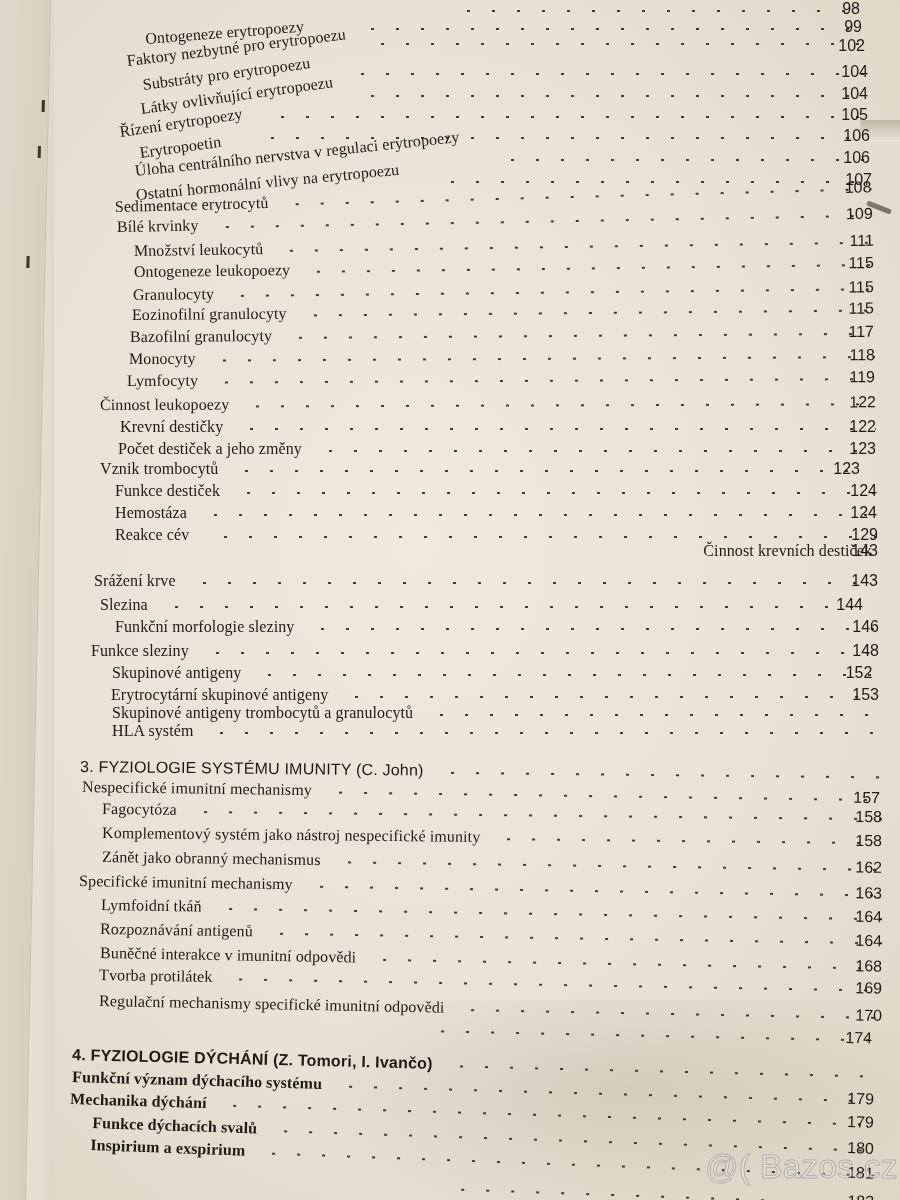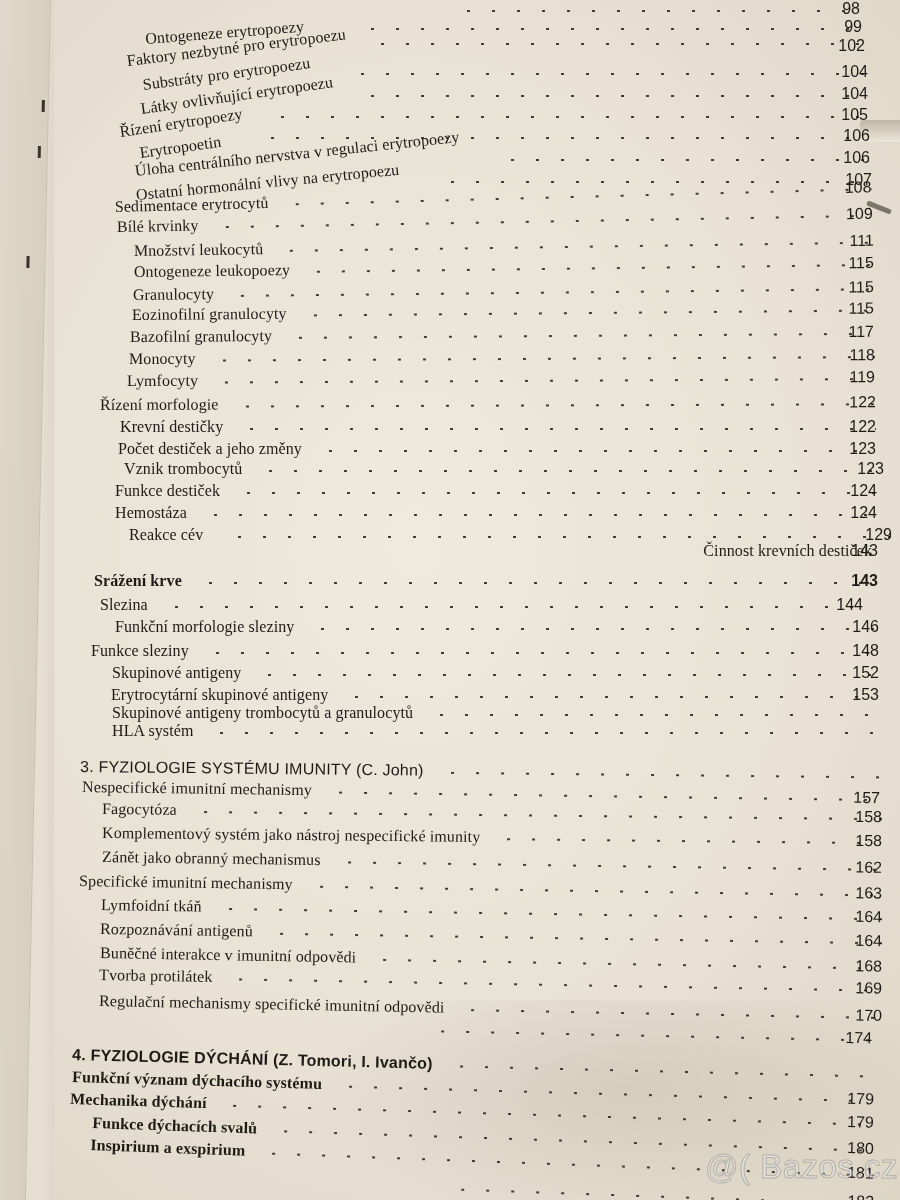--- a/index.html
+++ b/index.html
@@ -219,60 +219,60 @@
     <span class="toc-title">Monocyty</span>
       <span class="toc-leader"></span>
       <span class="toc-page" style="right:0;">118</span>
   </div>
   <div class="toc-line" style="left:127px;top:366px;width:748px;transform:rotate(-0.3deg);">
     <span class="toc-title">Lymfocyty</span>
       <span class="toc-leader"></span>
       <span class="toc-page" style="right:0;">119</span>
   </div>
   <div class="toc-line" style="left:100px;top:390px;width:776px;transform:rotate(-0.2deg);">
-    <span class="toc-title">Řízení morfologie</span>
+    <span class="toc-title">Činnost leukopoezy</span>
       <span class="toc-leader"></span>
       <span class="toc-page" style="right:0;">122</span>
   </div>
   <div class="toc-line" style="left:120px;top:412px;width:756px;">
     <span class="toc-title">Krevní destičky</span>
       <span class="toc-leader"></span>
       <span class="toc-page" style="right:0;">122</span>
   </div>
   <div class="toc-line" style="left:118px;top:434px;width:758px;">
     <span class="toc-title">Počet destiček a jeho změny</span>
       <span class="toc-leader"></span>
       <span class="toc-page" style="right:0;">123</span>
   </div>
-  <div class="toc-line" style="left:124px;top:454px;width:760px;">
+  <div class="toc-line" style="left:100px;top:454px;width:760px;">
     <span class="toc-title">Vznik trombocytů</span>
       <span class="toc-leader"></span>
       <span class="toc-page" style="right:0;">123</span>
   </div>
   <div class="toc-line" style="left:115px;top:476px;width:762px;">
     <span class="toc-title">Funkce destiček</span>
       <span class="toc-leader"></span>
       <span class="toc-page" style="right:0;">124</span>
   </div>
   <div class="toc-line" style="left:115px;top:498px;width:762px;">
     <span class="toc-title">Hemostáza</span>
       <span class="toc-leader"></span>
       <span class="toc-page" style="right:0;">124</span>
   </div>
-  <div class="toc-line" style="left:129px;top:520px;width:763px;gap:8px;">
+  <div class="toc-line" style="left:115px;top:520px;width:763px;gap:8px;">
     <span class="toc-title">Reakce cév</span>
       <span class="toc-leader"></span>
       <span class="toc-page" style="right:0;">129</span>
   </div>
   <div class="toc-line" style="left:116px;top:542px;width:762px;flex-direction:column;">
     <span class="toc-title">Činnost krevních destiček</span>
       <span class="toc-leader"></span>
       <span class="toc-page" style="right:0;">143</span>
   </div>
-  <div class="toc-line" style="left:94px;top:566px;width:784px;font-weight:bold;">
+  <div class="toc-line" style="left:94px;top:566px;width:784px;">
     <span class="toc-title">Srážení krve</span>
       <span class="toc-leader"></span>
       <span class="toc-page" style="right:0;">143</span>
   </div>
   <div class="toc-line" style="left:100px;top:590px;width:763px;">
     <span class="toc-title">Slezina</span>
       <span class="toc-leader"></span>
       <span class="toc-page" style="right:0;">144</span>
   </div>
   <div class="toc-line" style="left:115px;top:612px;width:764px;justify-content:center;">
@@ -281,21 +281,21 @@
       <span class="toc-page" style="right:0;">146</span>
   </div>
   <div class="toc-line" style="left:91px;top:636px;width:788px;">
     <span class="toc-title">Funkce sleziny</span>
       <span class="toc-leader"></span>
       <span class="toc-page" style="right:0;">148</span>
   </div>
   <div class="toc-line" style="left:112px;top:658px;width:767px;">
     <span class="toc-title">Skupinové antigeny</span>
       <span class="toc-leader"></span>
-      <span class="toc-page" style="right:0;">152</span>
+      <span class="toc-page" style="right:0;text-align:center;">152</span>
   </div>
   <div class="toc-line" style="left:111px;top:680px;width:768px;">
     <span class="toc-title">Erytrocytární skupinové antigeny</span>
       <span class="toc-leader"></span>
       <span class="toc-page" style="right:0;">153</span>
   </div>
   <div class="toc-line" style="left:112px;top:698px;width:767px;">
     <span class="toc-title">Skupinové antigeny trombocytů a granulocytů</span>
       <span class="toc-leader"></span>
       <span class="toc-page" style="right:0;"></span>

